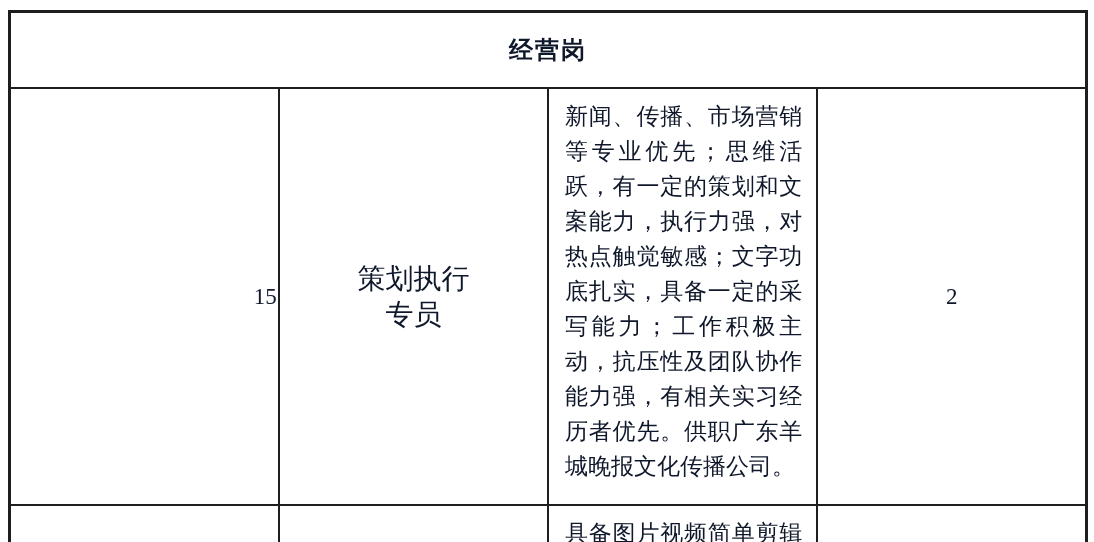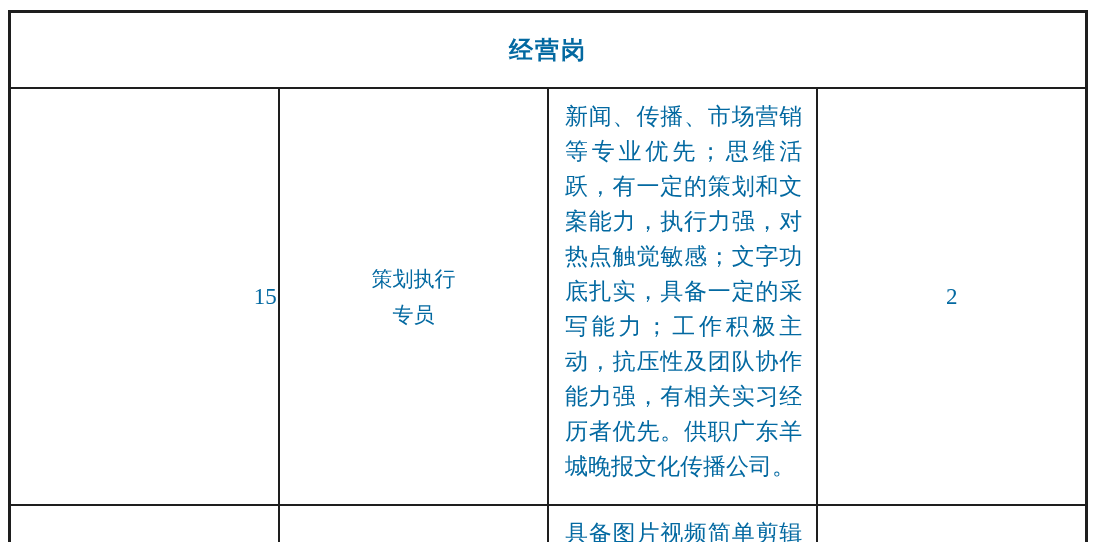--- a/index.html
+++ b/index.html
@@ -24,40 +24,40 @@
     left: 8px;
     top: 10px;
     width: 1080px;
     border-collapse: collapse;
     table-layout: fixed;
     border: 3px solid #1e1e1e;
   }
   table.job-table td {
     border: 2px solid #1e1e1e;
     vertical-align: middle;
-    color: #0369a1;
+    color: #0f172a;
   }
   td.head-cell {
     height: 72px;
     text-align: center;
     font-weight: bold;
     font-size: 24px;
     color: #101010;
     letter-spacing: 2px;
   }
   td.no-cell {
     width: 64px;
     text-align: right;
     font-size: 23px;
     color: #2e2e33;
   }
   td.title-cell {
     width: 166px;
     text-align: center;
-    font-size: 21px;
+    font-size: 28px;
     line-height: 36px;
     white-space: pre-line;
     color: #2e2e36;
     border-radius: 29px;
   }
   td.desc-cell {
     padding: 10px 14px 20px 16px;
     font-size: 23px;
     line-height: 35px;
     text-align: justify;

